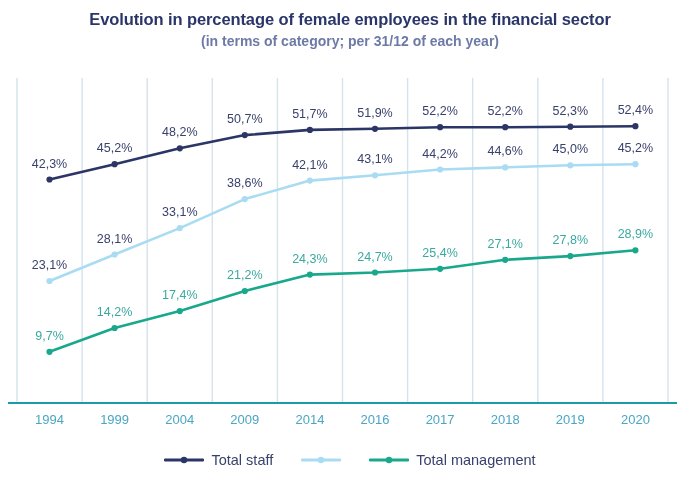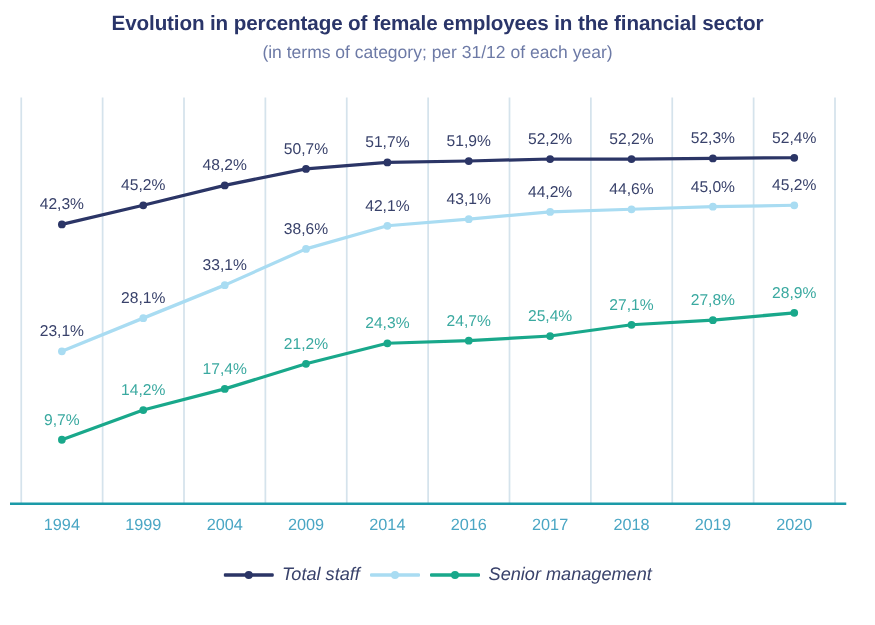--- a/index.html
+++ b/index.html
@@ -25,21 +25,21 @@
   }
   .chart-title {
     font-size: 16.5px;
     font-weight: bold;
     color: #2a3569;
     letter-spacing: -0.1px;
     line-height: 1.2;
   }
   .chart-subtitle {
     font-size: 14px;
-    font-weight: normal;
+    font-weight: bold;
     color: #6d7aa6;
     margin-top: 3px;
     line-height: 1.2;
   }
   .plot-wrap {
     position: absolute;
     left: 0;
     top: 62px;
     width: 700px;
     height: 438px;
@@ -57,22 +57,21 @@
     font-size: 12.5px;
   }
   .legend {
     position: absolute;
     left: 0;
     top: 452px;
     width: 700px;
     display: flex;
     justify-content: center;
     align-items: center;
-    gap: 8px;
-    font-style: italic;
+    gap: 28px;
   }
   .legend-item {
     display: flex;
     align-items: center;
     gap: 7px;
   }
   .legend-label {
     font-size: 14.5px;
     color: #39426b;
     white-space: nowrap;
@@ -205,17 +204,17 @@
         <svg width="40" height="14" class="legend-marker">
           <line x1="1" y1="7" x2="39" y2="7" stroke="#a9dcf2" stroke-width="2.8" stroke-linecap="round"></line>
           <circle cx="20" cy="7" r="3.2" fill="#a9dcf2"></circle>
         </svg>
       </div>
       <div class="legend-item">
         <svg width="40" height="14" class="legend-marker">
           <line x1="1" y1="7" x2="39" y2="7" stroke="#19a88b" stroke-width="2.8" stroke-linecap="round"></line>
           <circle cx="20" cy="7" r="3.2" fill="#19a88b"></circle>
         </svg>
-        <span class="legend-label">Senior management</span>
+        <span class="legend-label">Total management</span>
       </div>
     </div>
 
 </div>
 
 </body></html>

